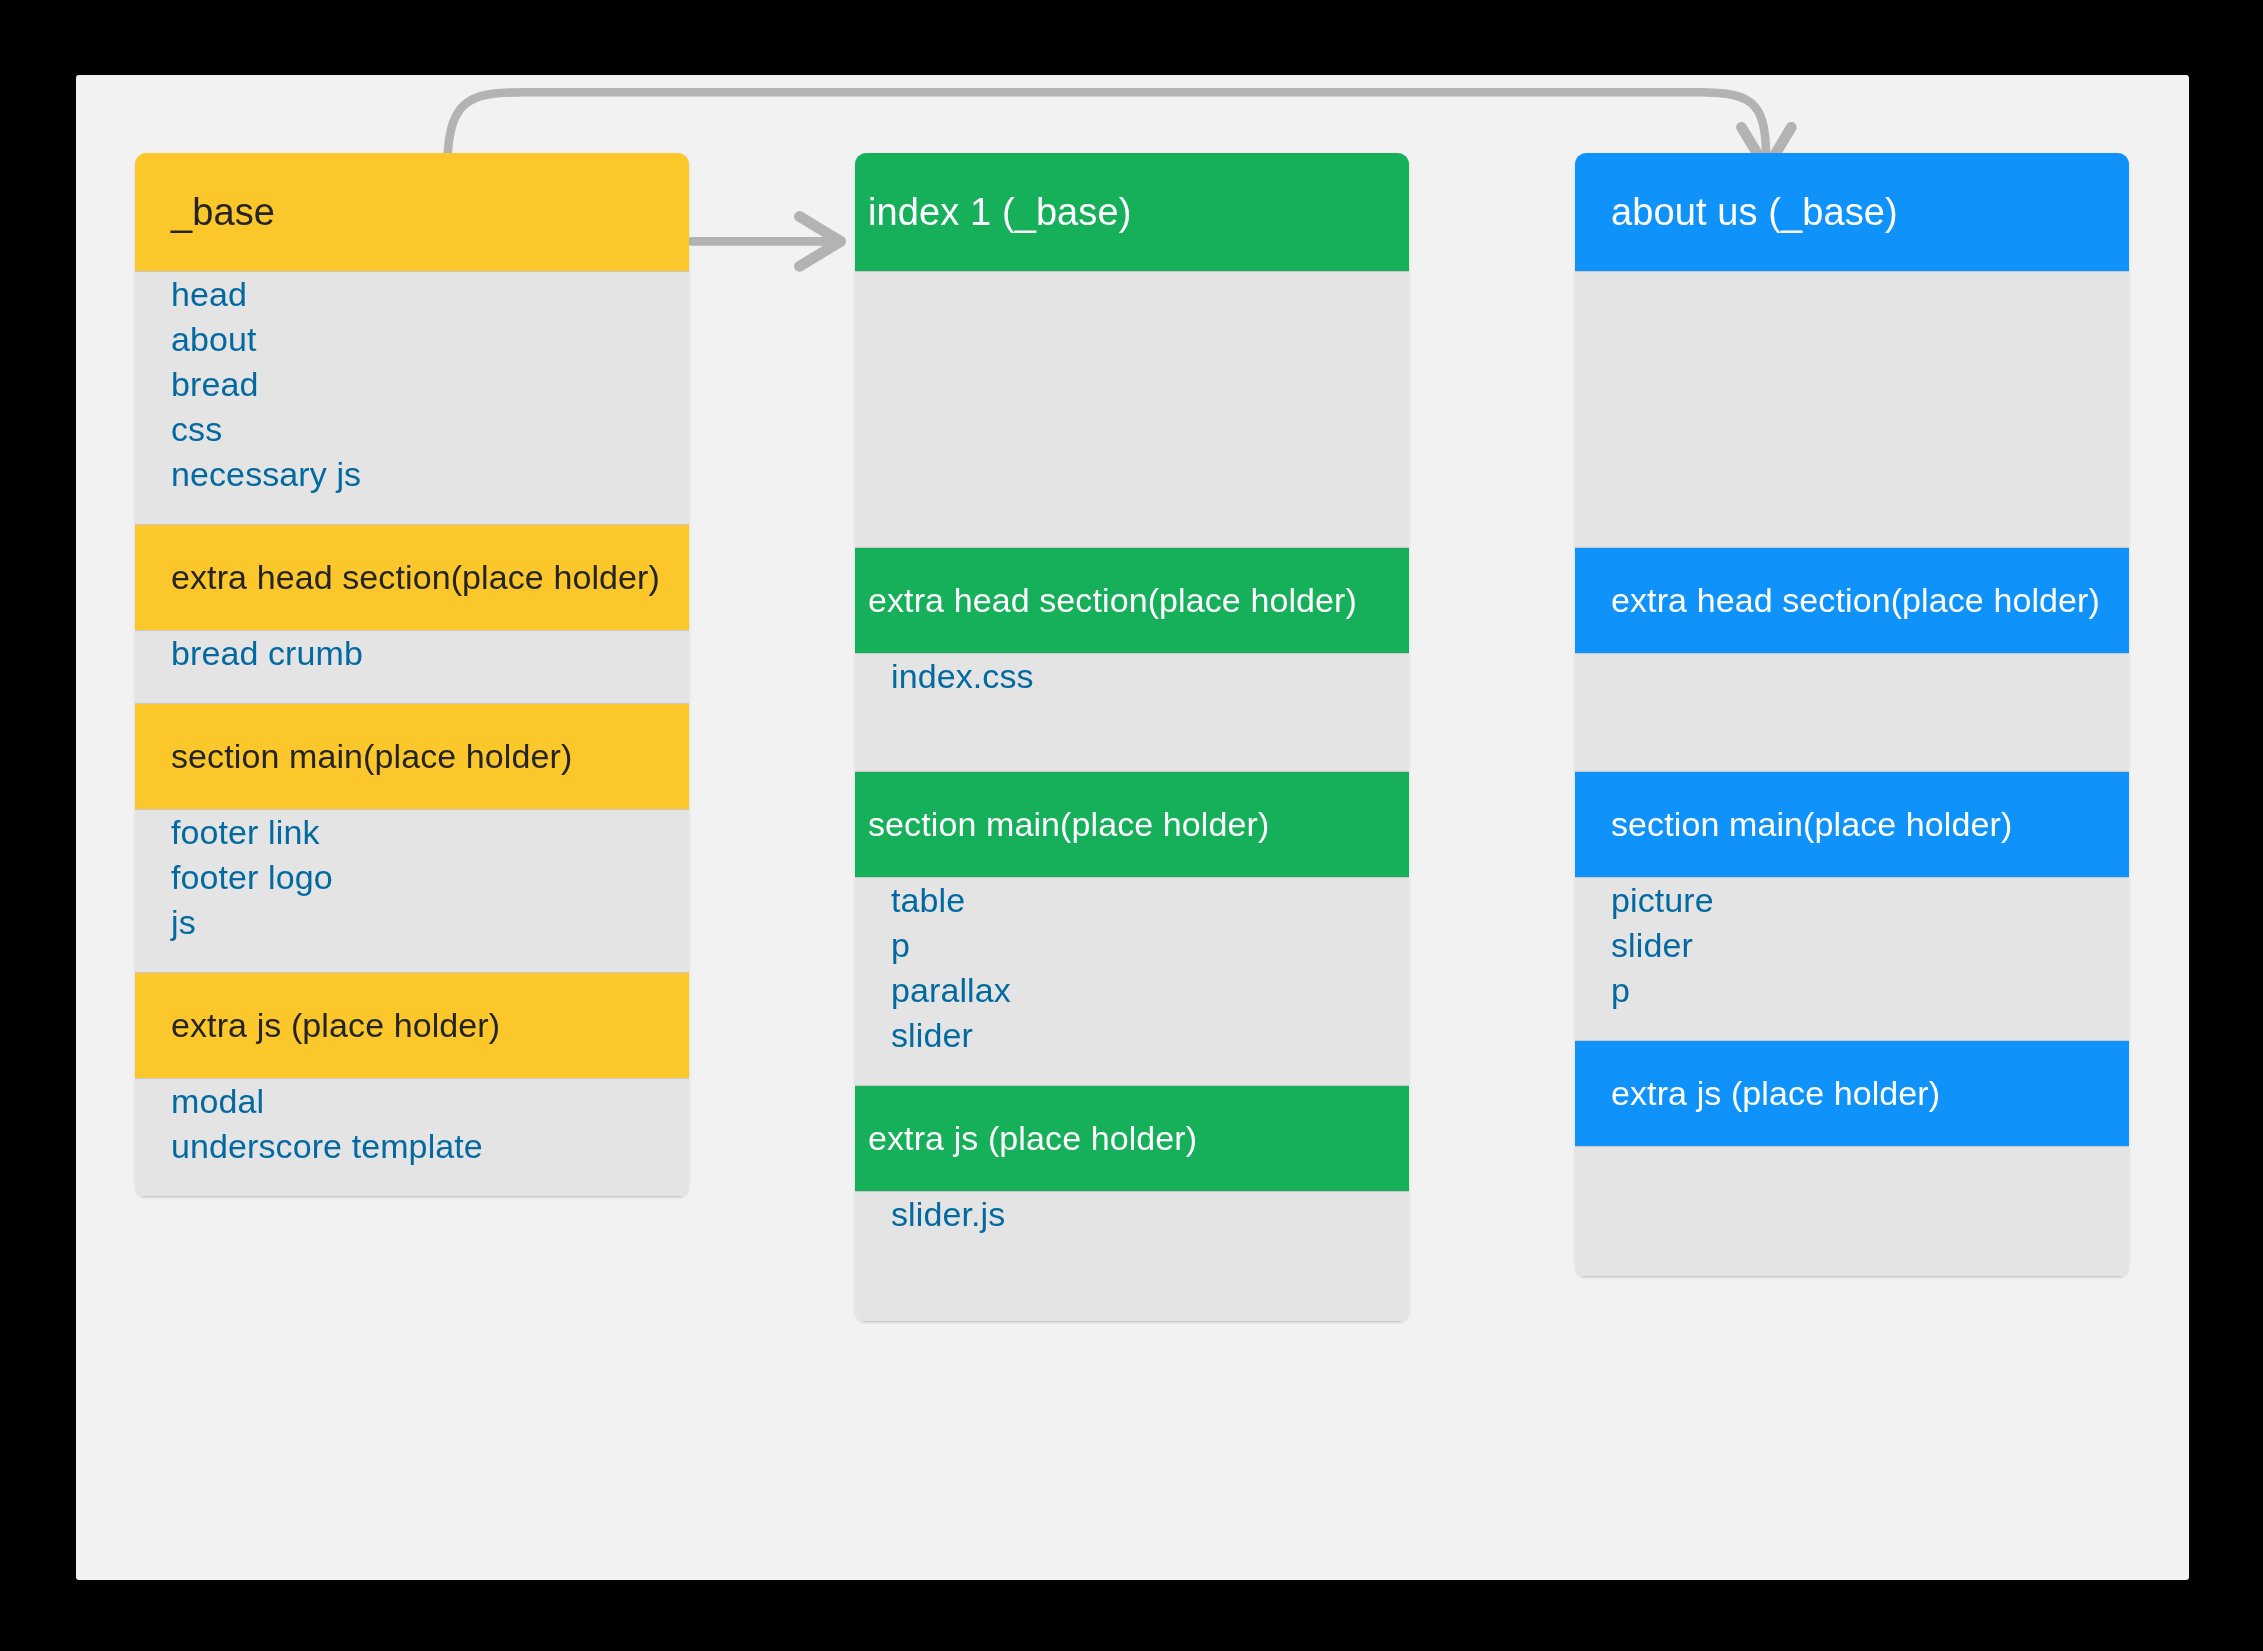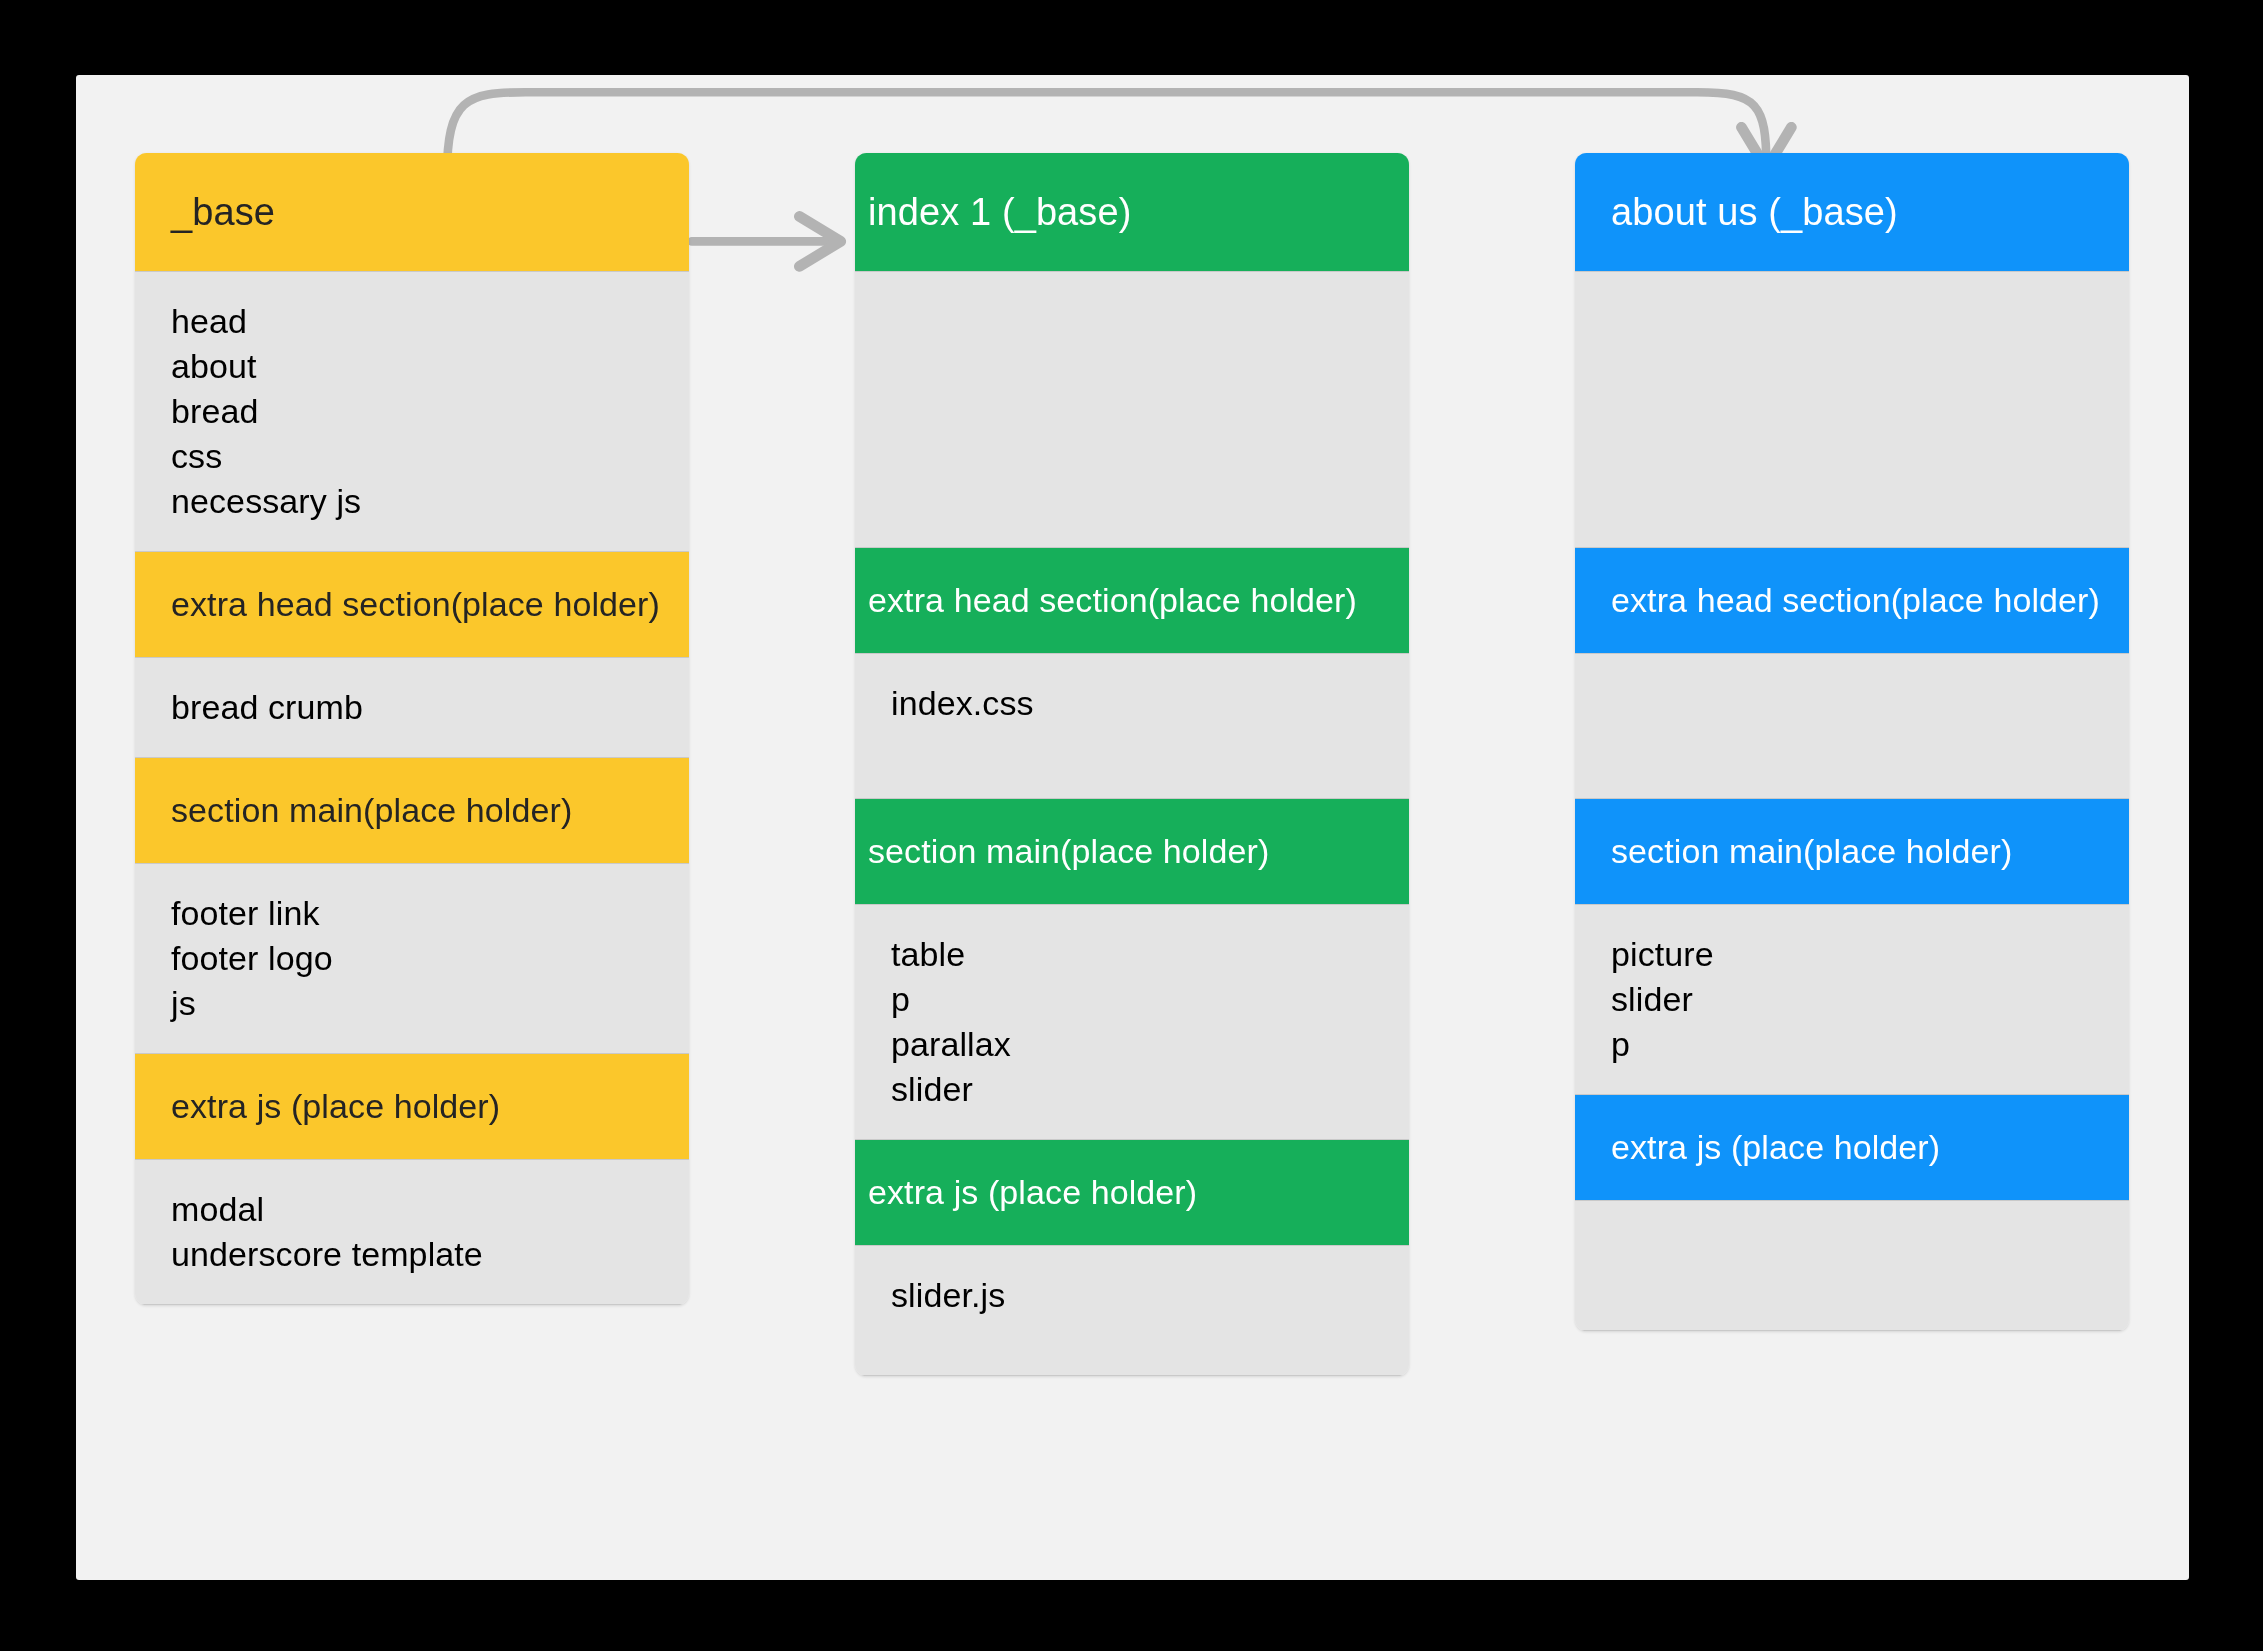--- a/index.html
+++ b/index.html
@@ -81,35 +81,34 @@
   }
 
   .band.accent {
     min-height: 105px;
   }
 
   .band.neutral {
     background: #E4E4E4;
     border-top: 1px solid #C9C9C9;
     border-bottom: 1px solid #C9C9C9;
-    color: #000000;
+    color: #0369a1;
     display: block;
-    padding-top: 27px;
     padding-bottom: 27px;
   }
 
   .band.neutral .line {
     font-size: 34px;
     line-height: 45px;
     white-space: nowrap;
   }
 
   
   .band.neutral.tall-290 { height: 277px; }
-  .band.neutral.tall-120 { height: 146px; }
+  .band.neutral.tall-120 { height: 119px; }
   .band.neutral.tall-160 { height: 131px; }
 
   
   .col-base   .card-header, .col-base   .band.accent { background: #FBC72B; color: #242424; }
   .col-index  .card-header, .col-index  .band.accent { background: #16AF5A; color: #FFFFFF; padding-left: 13px; }
   .col-about  .card-header, .col-about  .band.accent { background: #0F93FA; color: #FFFFFF; }
 
   .col-base .card-header { color: #242424; }
 </style>
 </head>

